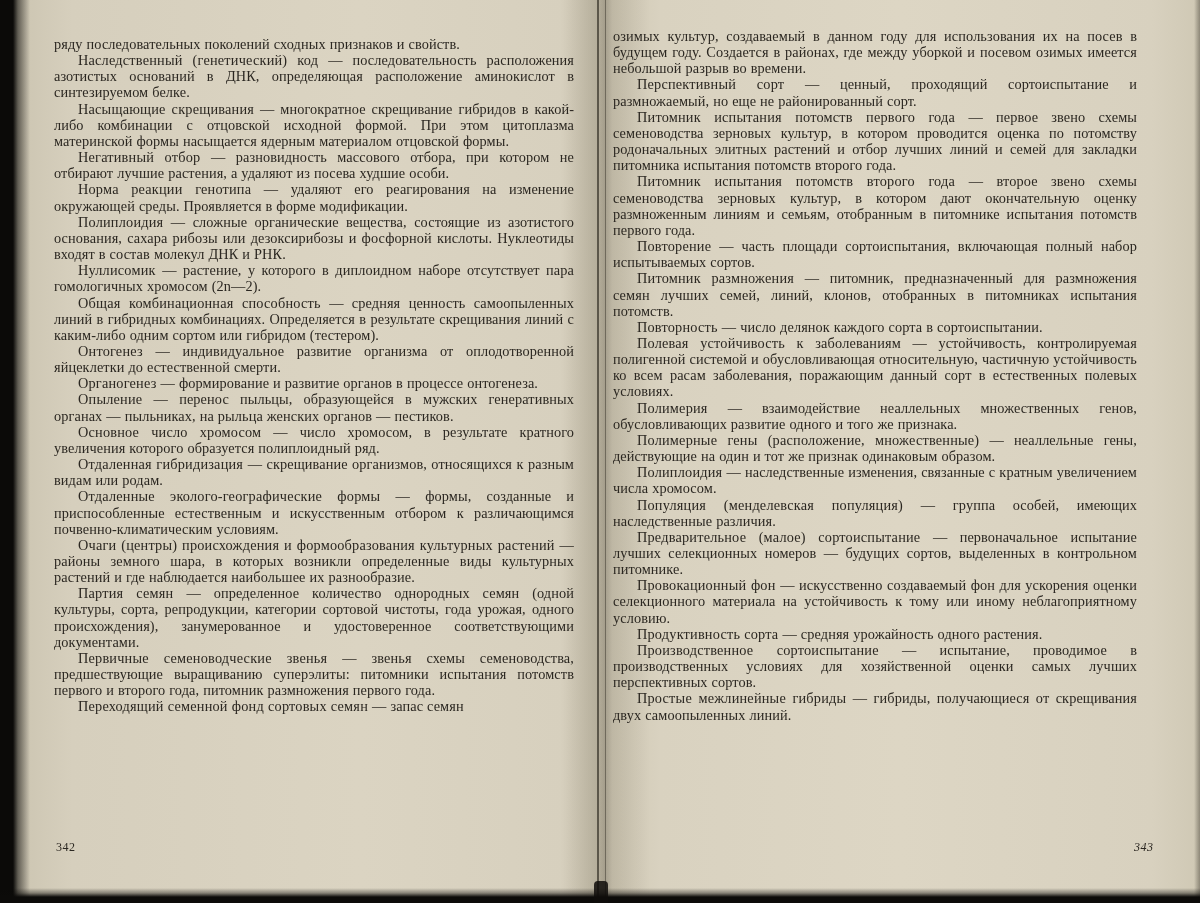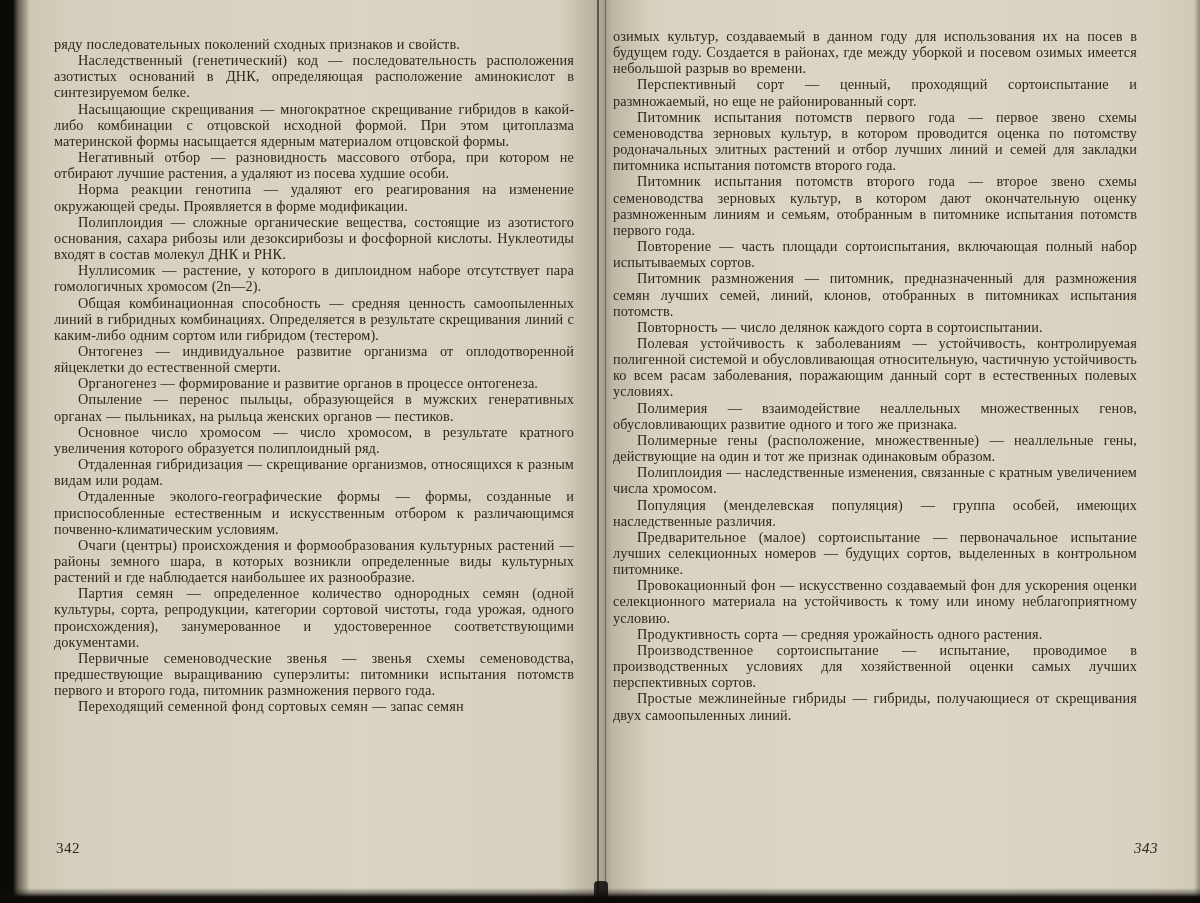--- a/index.html
+++ b/index.html
@@ -51,21 +51,21 @@
     letter-spacing:0.1px;
     word-spacing:0.3px;
   }
   .textcol p{margin:0;text-indent:24px;}
   .textcol p.cont{text-indent:0;}
   .textcol b{font-weight:normal;letter-spacing:0.2px;}
   .col-left{left:54px;top:36px;width:520px;}
   .col-right{left:613px;top:28px;width:524px;}
   .pagenum{
     position:absolute;
-    font-size:15px;
+    font-size:12px;
     letter-spacing:0.5px;
   }
   .pagenum-left{left:56px;top:840px;}
   .pagenum-right{left:1134px;top:840px;font-style:italic;}
 </style>
 </head>
 <body>
 
 <div class="scan">
 

